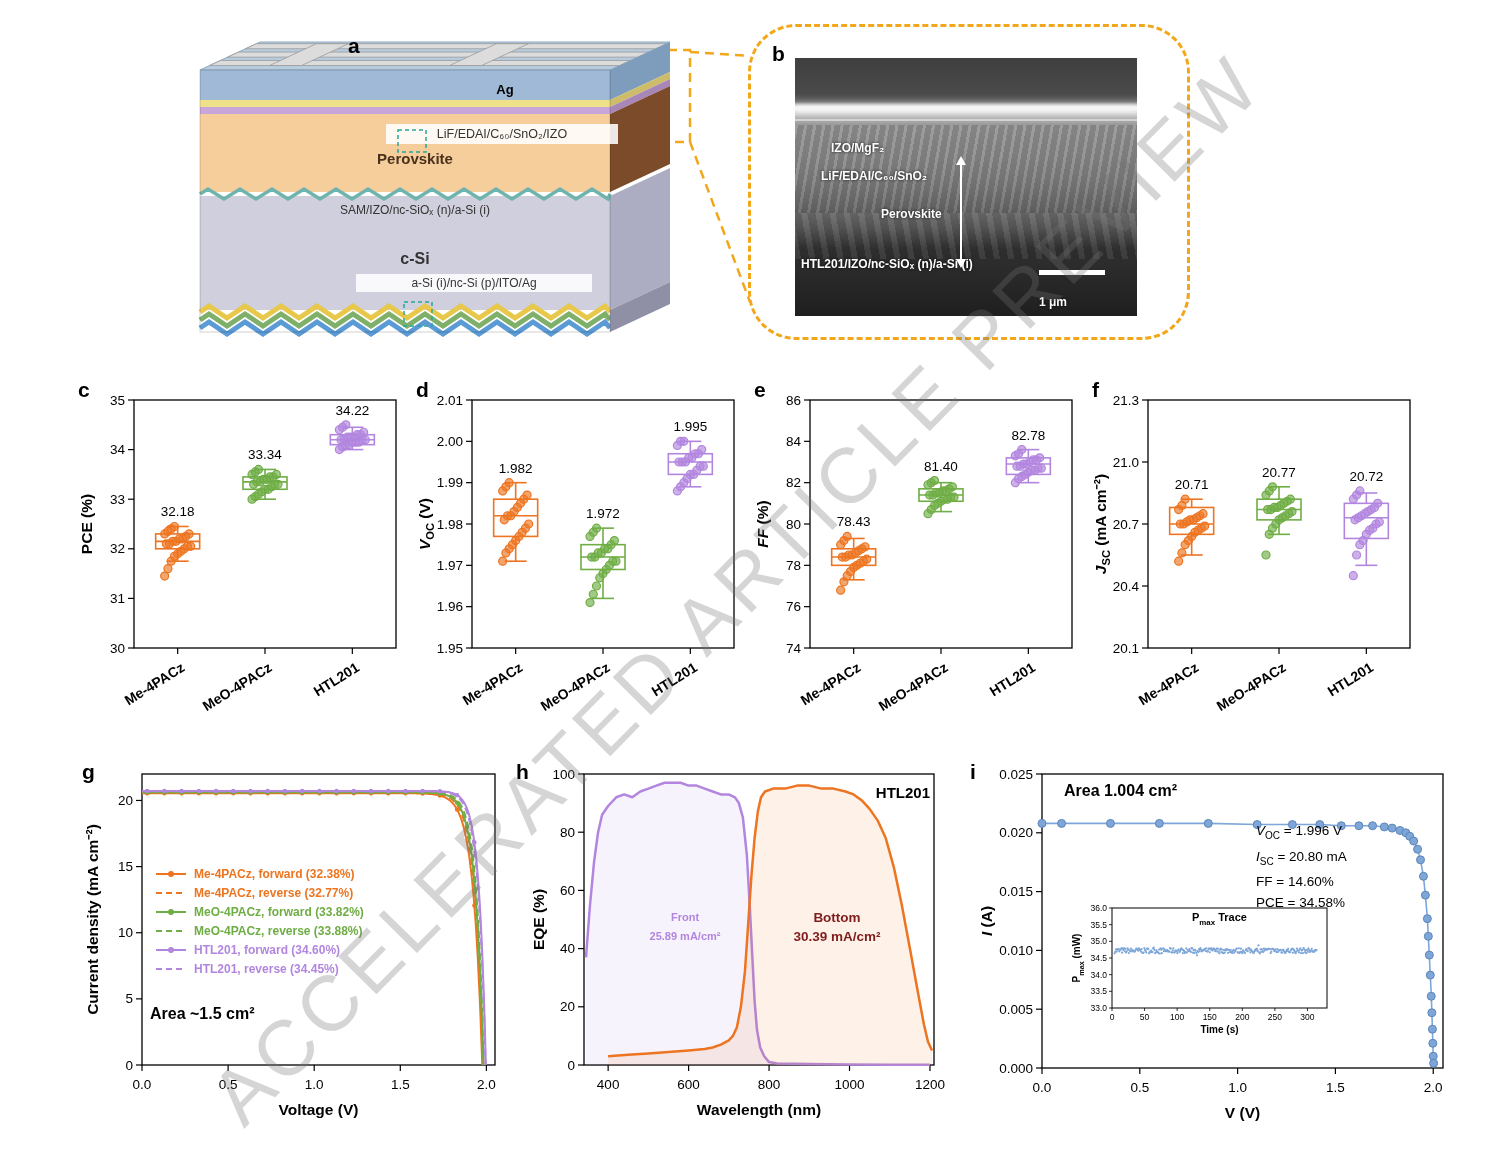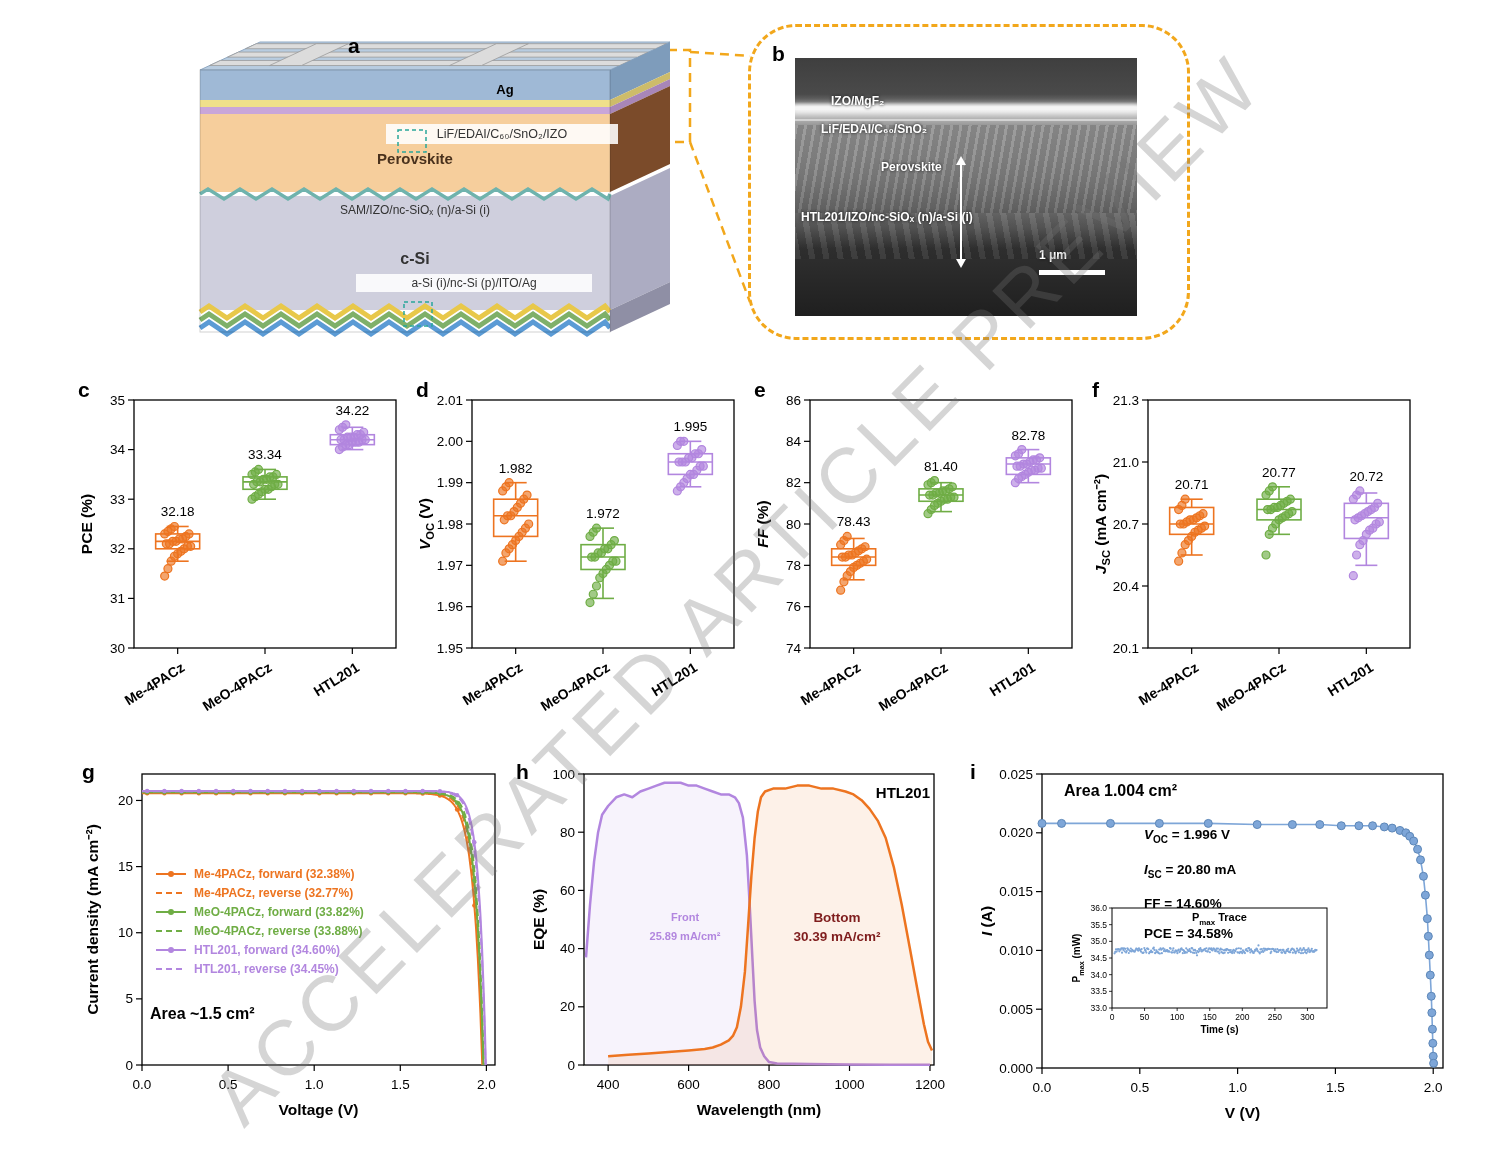--- a/index.html
+++ b/index.html
@@ -19,30 +19,30 @@
        #d8d8d8 21%,#b9b9b9 23%,#989898 26%,#8f8f8f 38%,#838383 48%,#6f6f6f 58%,
        #555 66%,#303030 74%,#1f1f1f 100%);}
   .sem-tex1{position:absolute;left:0;top:26%;width:100%;height:34%;
        background:repeating-linear-gradient(100deg,rgba(255,255,255,.06) 0 3px,rgba(0,0,0,.13) 3px 9px);}
   .sem-tex2{position:absolute;left:0;top:60%;width:100%;height:18%;
        background:repeating-linear-gradient(80deg,rgba(255,255,255,.08) 0 6px,rgba(0,0,0,0.05) 6px 14px);}
   .sem-line1{position:absolute;left:0;top:19%;width:100%;height:3px;background:#f5f5f5;
        box-shadow:0 0 6px 2px rgba(255,255,255,.8);}
   .sem-line2{position:absolute;left:0;top:23.5%;width:100%;height:2px;background:#ddd;opacity:.8;}
   .sem-label{position:absolute;color:#fff;font-size:12px;font-weight:bold;
-       text-shadow:0 0 3px rgba(0,0,0,.9);white-space:nowrap;}
+       text-shadow:0 0 3px rgba(0,0,0,.9);white-space:nowrap;margin-top:47px;}
   #sem-bar{position:absolute;left:244px;top:212px;width:66px;height:5px;background:#fff;}
   #sem-bar-label{position:absolute;left:244px;top:190px;width:66px;}
   
   #g-area{left:150px;top:1005px;font-size:16px;font-weight:bold;}
   #h-front{left:610px;top:908px;width:150px;text-align:center;font-size:11px;font-weight:bold;line-height:19px;}
   #h-bottom{left:762px;top:908px;width:150px;text-align:center;font-size:13.5px;font-weight:bold;line-height:19px;}
   #h-corner{left:838px;top:784px;width:92px;text-align:right;font-size:15px;font-weight:bold;}
   #i-area{left:1052px;top:782px;font-size:16px;font-weight:bold;margin-left:12px;}
-  #i-metrics{left:1144px;top:820px;font-size:13.5px;font-weight:bold;line-height:30px;}
+  #i-metrics{left:1256px;top:820px;font-size:13.5px;font-weight:normal;line-height:21px;}
   #i-metrics sub{font-size:10px;}
 </style>
 </head>
 <body>
 
 <div id="figure">
 
   <div class="pl" style="left:348px;top:34px">a</div>
   <div class="pl" style="left:772px;top:42px">b</div>
   <div class="pl" style="left:78px;top:378px">c</div>

